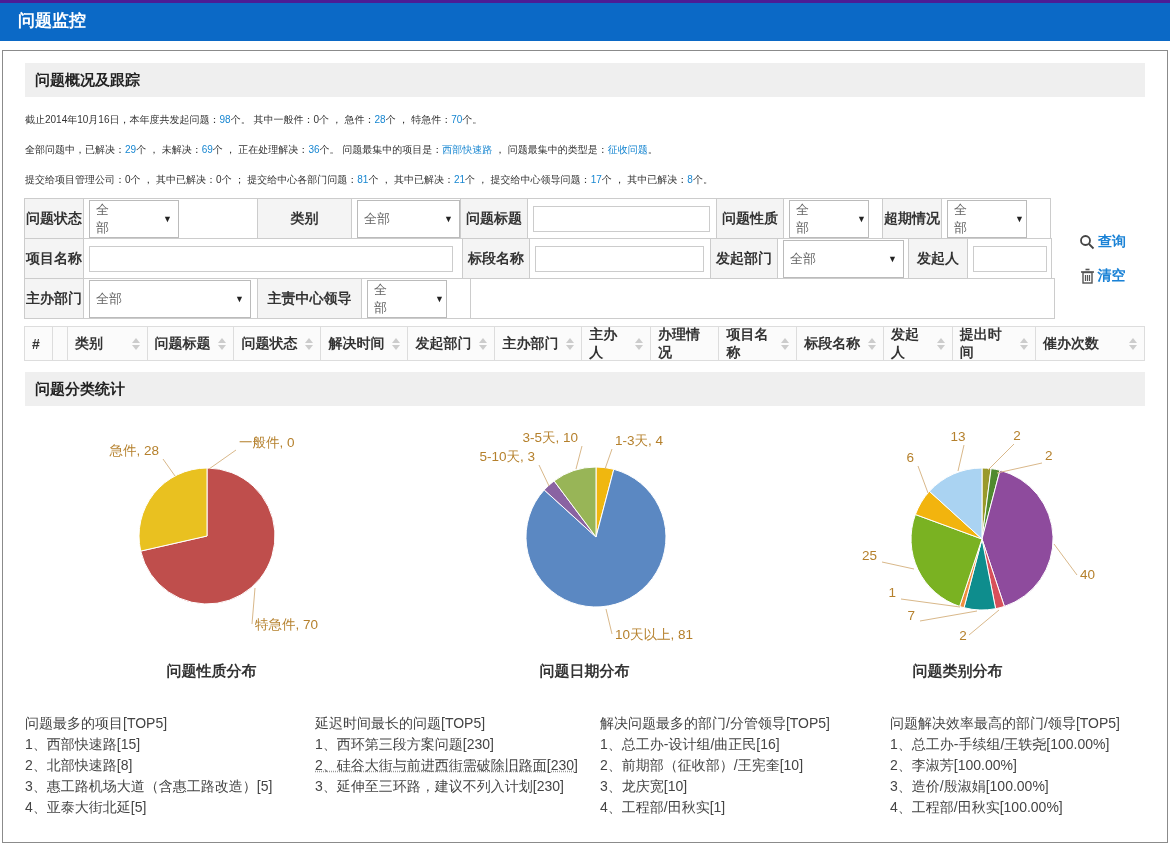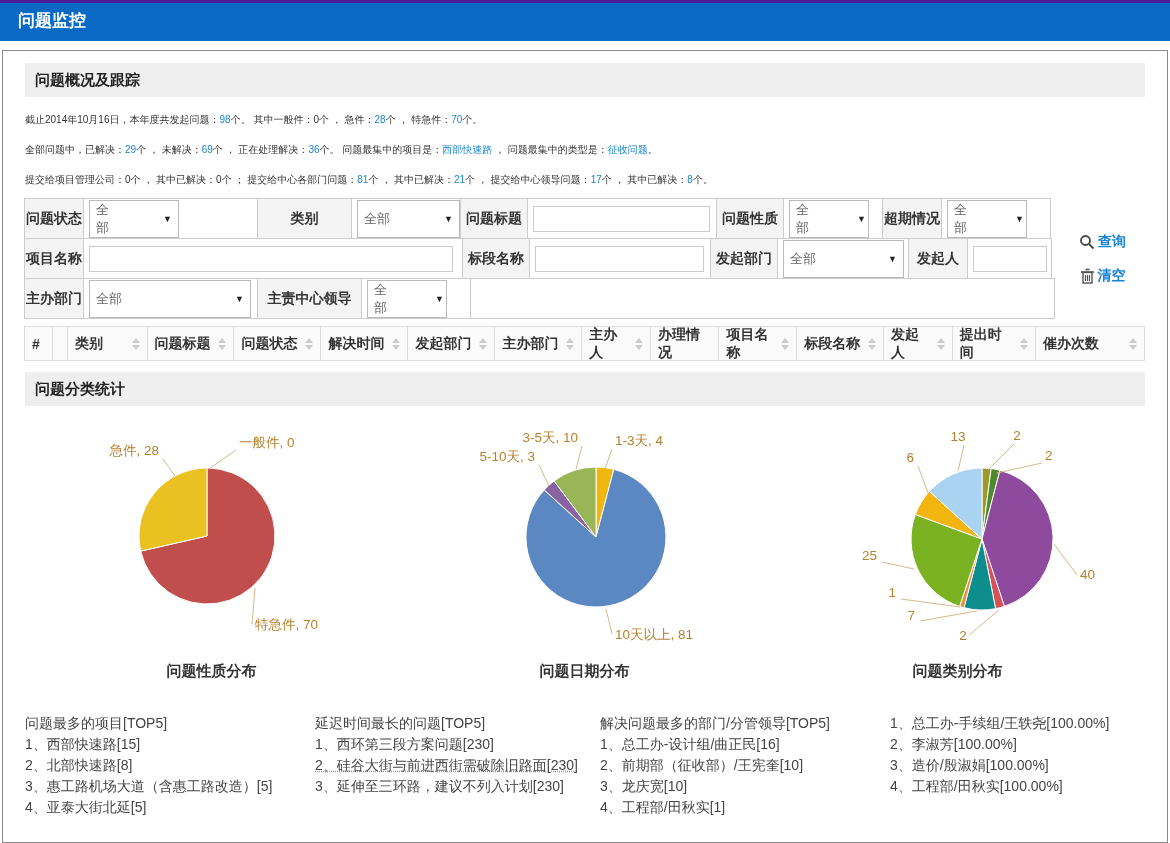--- a/index.html
+++ b/index.html
@@ -352,20 +352,21 @@
         <div class="list-item">3、延伸至三环路，建议不列入计划[230]</div>
       </div>
       <div class="list-col" style="width: 290px;">
         <div class="lt">解决问题最多的部门/分管领导[TOP5]</div>
         <div class="list-item">1、总工办-设计组/曲正民[16]</div>
         <div class="list-item">2、前期部（征收部）/王宪奎[10]</div>
         <div class="list-item">3、龙庆宽[10]</div>
         <div class="list-item">4、工程部/田秋实[1]</div>
       </div>
       <div class="list-col" style="width: 255px;">
+        <div class="lt">问题解决效率最高的部门/领导[TOP5]</div>
         <div class="list-item">1、总工办-手续组/王轶尧[100.00%]</div>
         <div class="list-item">2、李淑芳[100.00%]</div>
         <div class="list-item">3、造价/殷淑娟[100.00%]</div>
         <div class="list-item">4、工程部/田秋实[100.00%]</div>
       </div>
     </div>
 
 </div>
 
 </body></html>

